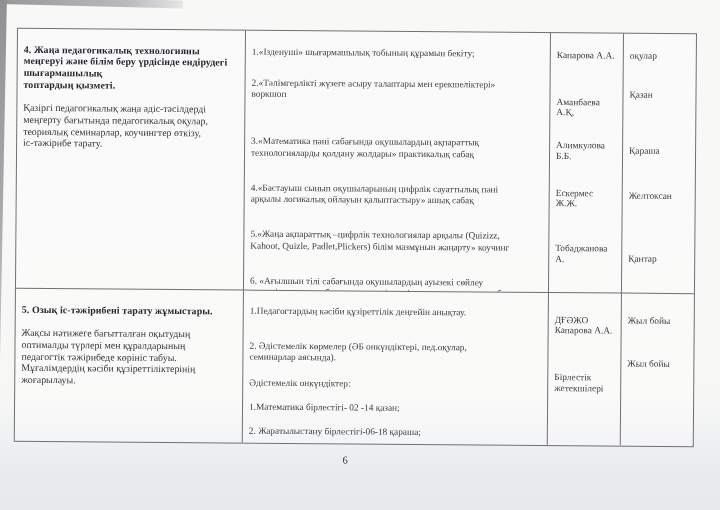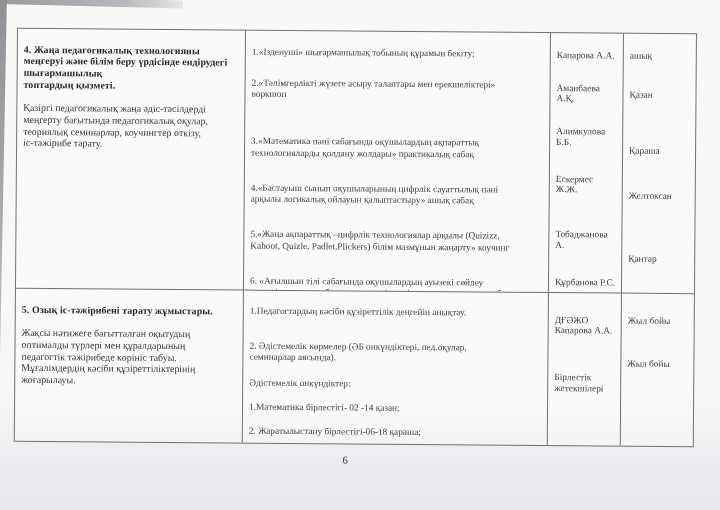--- a/index.html
+++ b/index.html
@@ -88,34 +88,34 @@
         <div class="act" style="margin-top:12px">5.«Жаңа ақпараттық –цифрлік технологиялар арқылы (Quizizz,
 Kahoot, Quizle, Padlet,Plickers) білім мазмұнын жаңарту» коучинг</div>
         <div class="act" style="margin-top:12px">6. «Ағылшын тілі сабағында оқушылардың ауызекі сөйлеу
 әрекетін дамытуға бағытталған әдіс-тәсілдер» практикалық сабақ</div>
         
         
       </div>
 
       <div class="cell col-performers r4">
         <div class="perf">Капарова А.А.</div>
-        <div class="perf" style="margin-top:12px">Аманбаева
+        <div class="perf" style="margin-top:26px">Аманбаева
 А.Қ,</div>
         <div class="perf" style="margin-top:12px">Алимкулова
 Б.Б.</div>
         <div class="perf" style="margin-top:16px">Ескермес Ж.Ж.</div>
         <div class="perf" style="margin-top:24px">Тобаджанова
 А.</div>
         <div class="perf" style="margin-top:16px">Құрбанова Р.С.</div>
         
         
       </div>
 
       <div class="cell col-dates r4 last-col">
-        <div class="date">ашық</div>
+        <div class="date">оқулар</div>
         <div class="date" style="margin-top:18px">Қазан</div>
         <div class="date" style="margin-top:35px">Қараша</div>
         <div class="date" style="margin-top:24px">Желтоксан</div>
         <div class="date" style="margin-top:42px">Қантар</div>
         <div class="date" style="margin-top:24px">Акпан</div>
         
         
       </div>
 
       <div class="cell col-direction r5 last-row">

